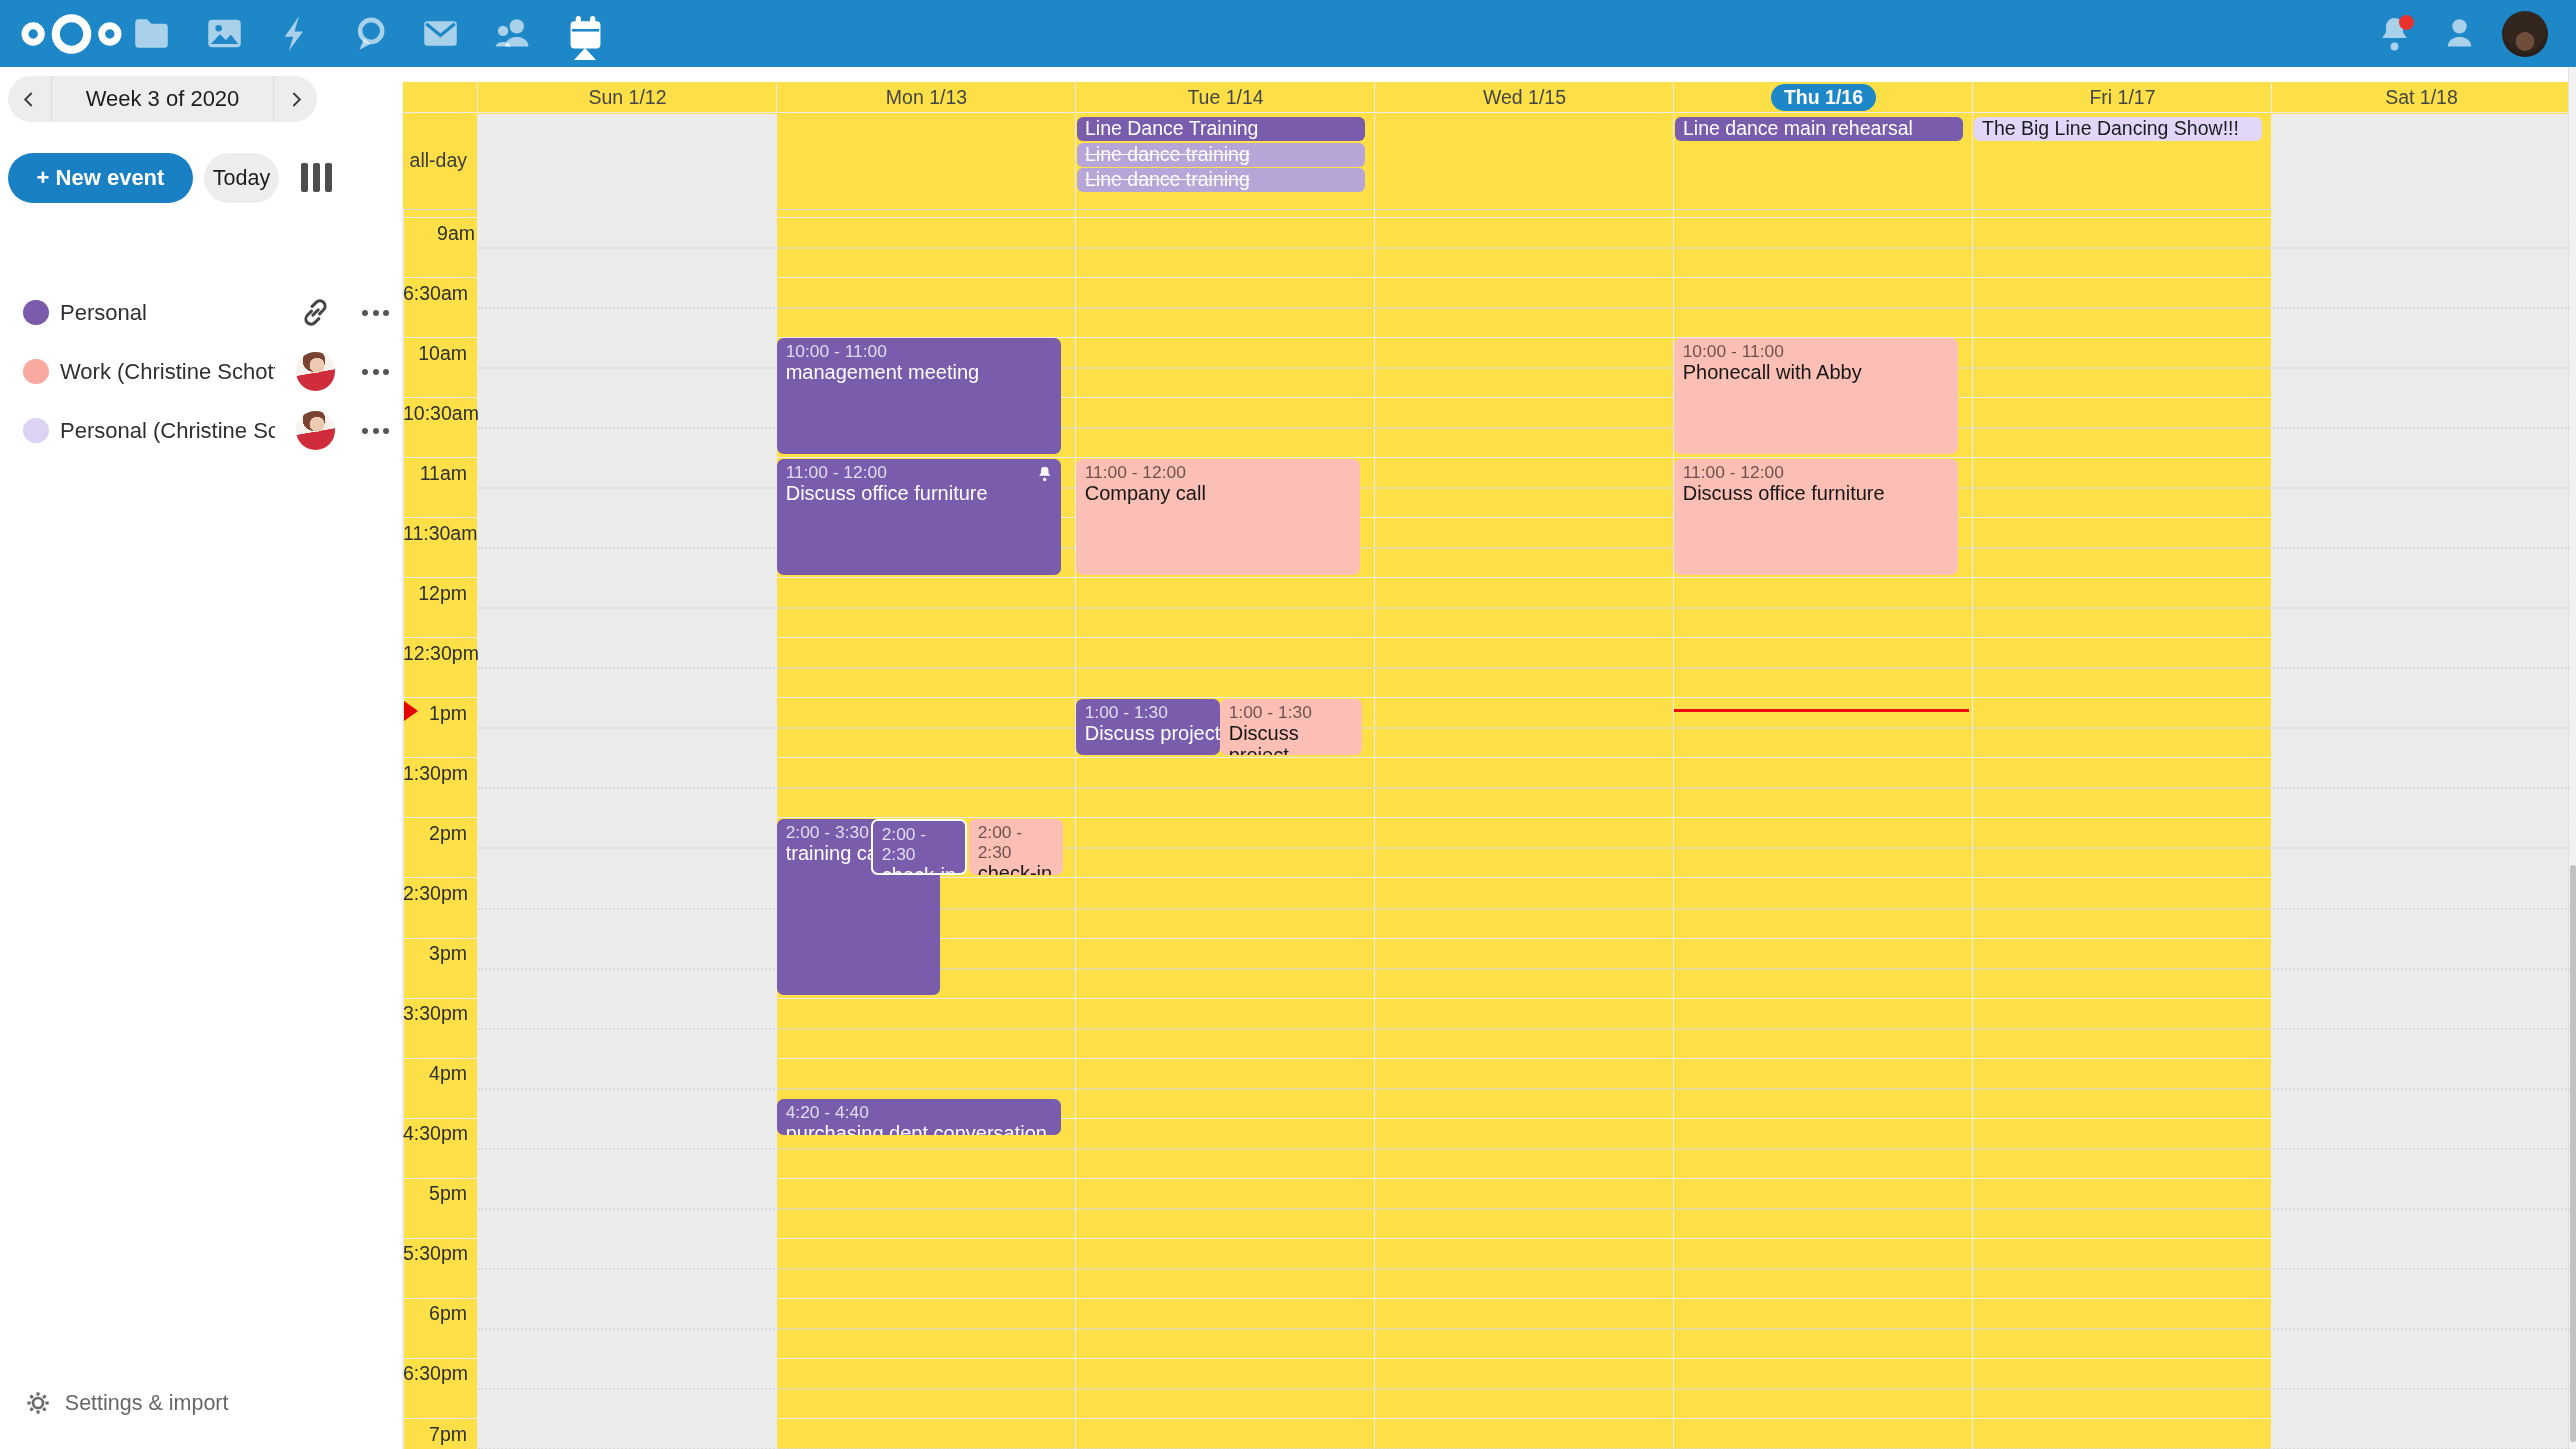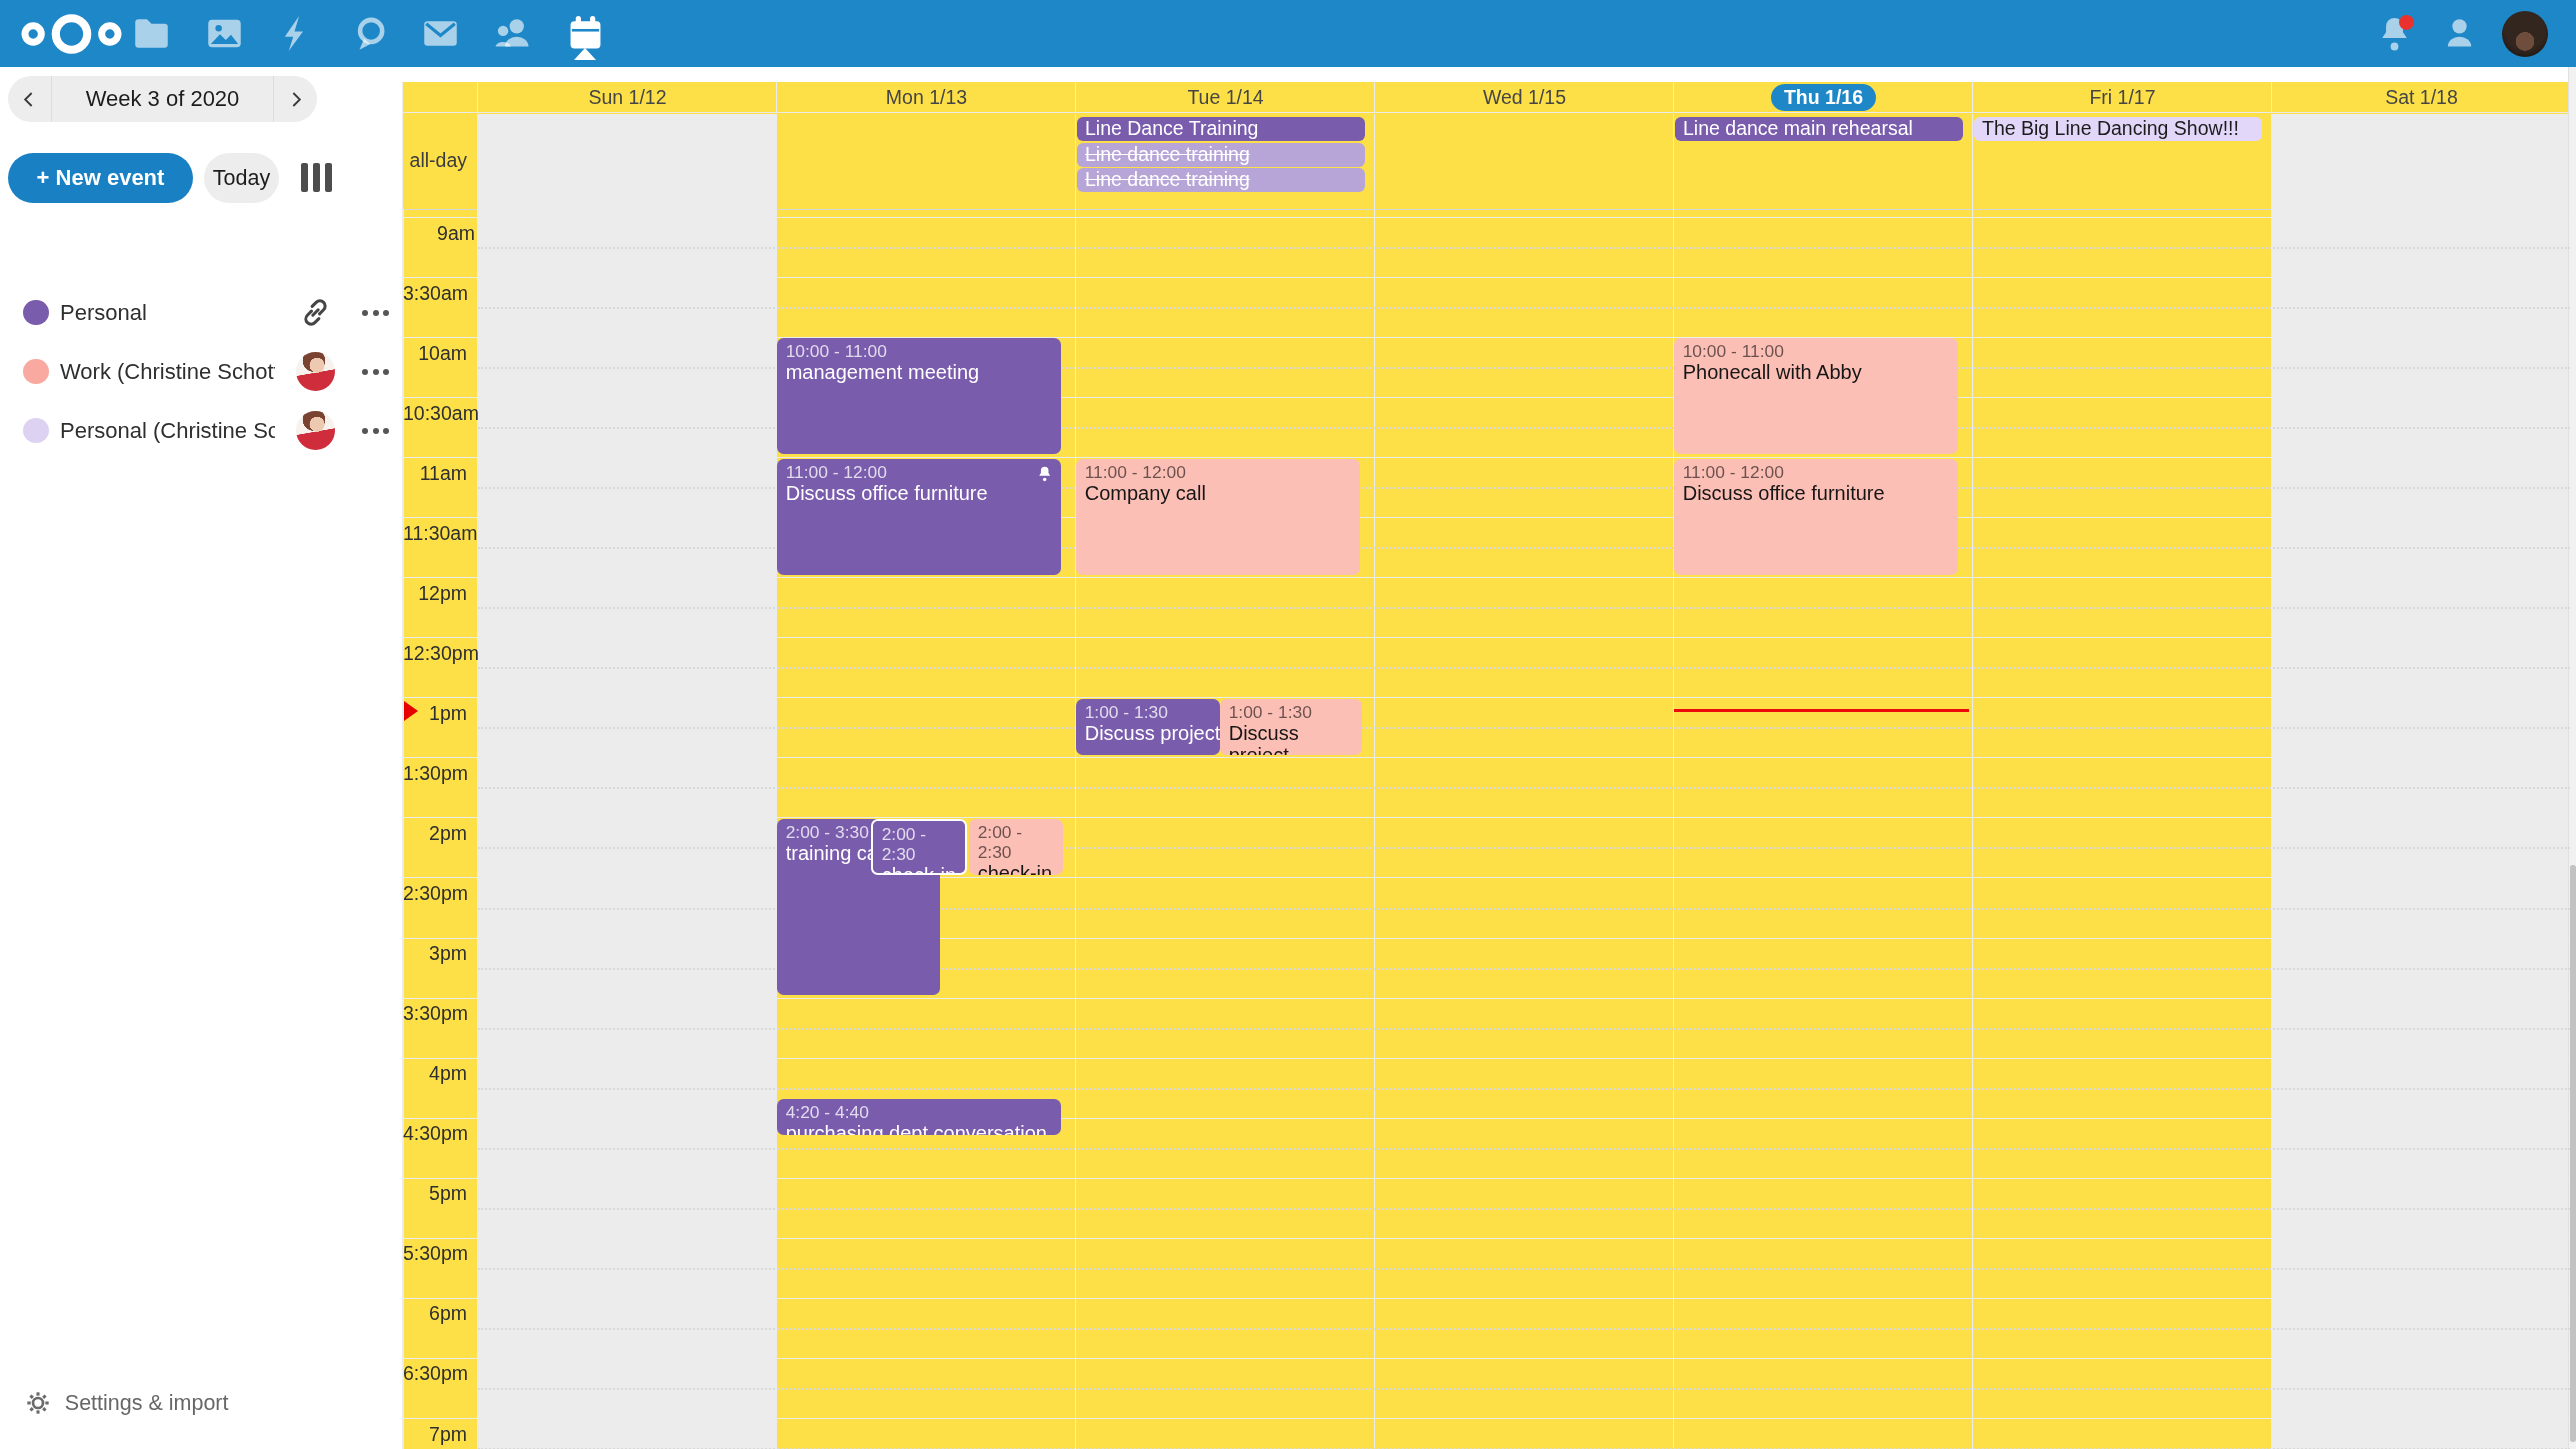--- a/index.html
+++ b/index.html
@@ -297,21 +297,21 @@
         <div class="vline" style="left: 1270px;"></div>
         <div class="vline" style="left: 1569px;"></div>
         <div class="vline" style="left: 1868px;"></div>
         <div class="vline" style="left: 2167px;"></div>
         <div class="vline" style="left: 0px;"></div>
         <div class="gl30" style="top: 8px;"></div>
         <div class="gl15" style="top: 38px;"></div>
         <div class="t-label" style="top: 12.7px; padding-left: 8px;">9am</div>
         <div class="gl30" style="top: 68px;"></div>
         <div class="gl15" style="top: 98px;"></div>
-        <div class="t-label" style="top: 73px;">3:30am</div>
+        <div class="t-label" style="top: 73px;">6:30am</div>
         <div class="gl30" style="top: 128px;"></div>
         <div class="gl15" style="top: 158px;"></div>
         <div class="t-label" style="top: 133px;">10am</div>
         <div class="gl30" style="top: 188px;"></div>
         <div class="gl15" style="top: 218px;"></div>
         <div class="t-label" style="top: 193px;">10:30am</div>
         <div class="gl30" style="top: 248px;"></div>
         <div class="gl15" style="top: 278px;"></div>
         <div class="t-label" style="top: 253px;">11am</div>
         <div class="gl30" style="top: 308px;"></div>

